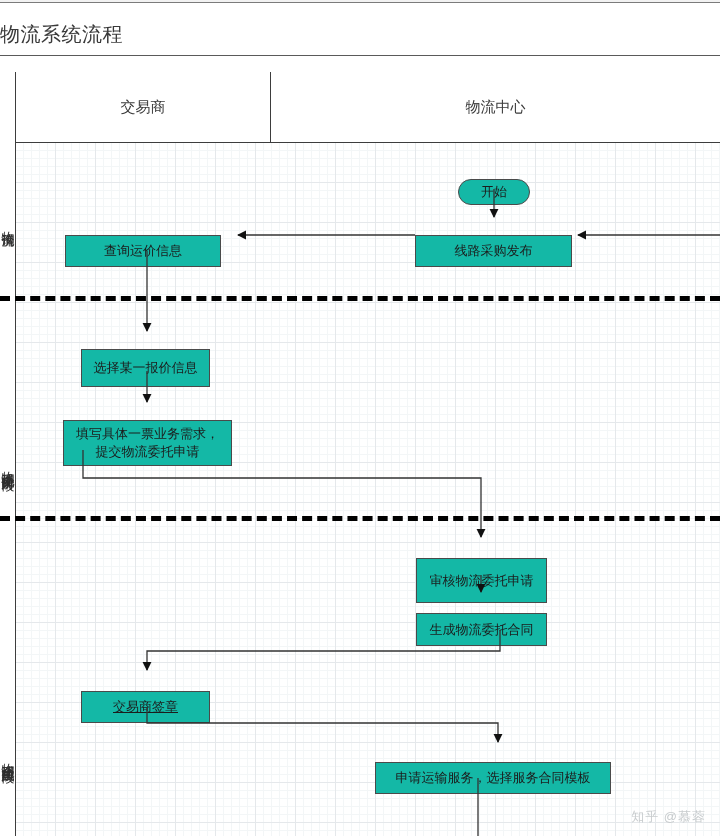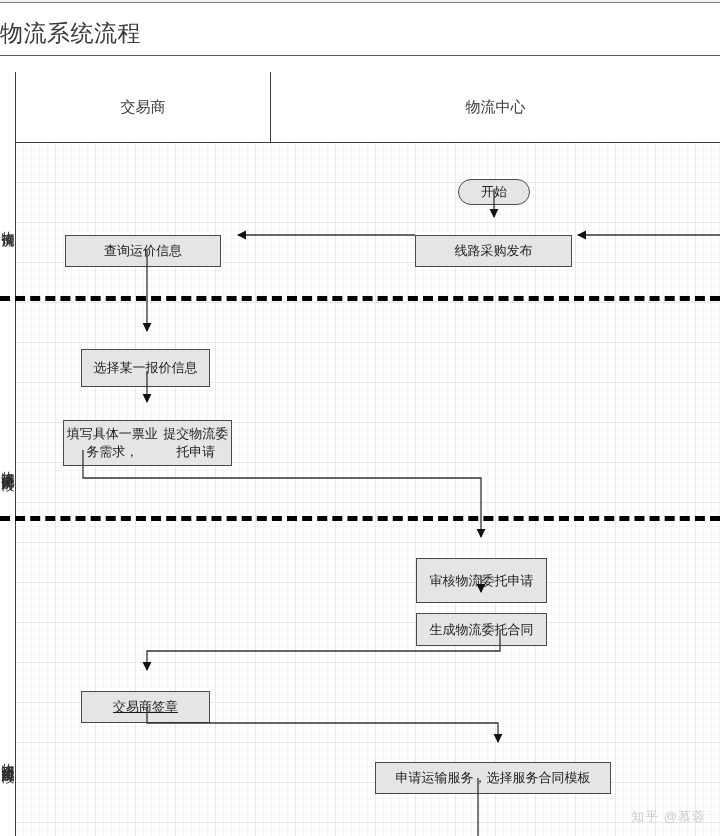--- a/index.html
+++ b/index.html
@@ -4,21 +4,21 @@
 <style>
   html,body{margin:0;padding:0;background:#ffffff;}
   body{
     width:720px;height:836px;position:relative;overflow:hidden;
     font-family:"Liberation Serif","DejaVu Serif",serif;
     color:#222;
   }
   #top-rule{position:absolute;left:0;top:0;width:720px;height:5px;
     background:linear-gradient(to bottom,#f2f2f2 0,#f2f2f2 2px,#7b7b7b 2px,#7b7b7b 3px,#ffffff 3px);}
   #title{position:absolute;left:0;top:18px;width:572px;height:32px;
-    font-size:23px;line-height:32px;color:#3a3a3a;letter-spacing:.5px;
+    font-size:20px;line-height:32px;color:#3a3a3a;letter-spacing:.5px;
     font-family:"Liberation Serif","DejaVu Serif",serif;}
   #title-rule{position:absolute;left:0;top:55px;width:720px;height:1px;background:#5a5a5a;}
 
   
   #frame{position:absolute;left:15px;top:72px;width:705px;height:780px;}
   #lane-left-border{left:0;top:0;width:1px;height:780px;background:#3d3d3d;position:absolute;}
   #lane-divider{left:255px;top:0;width:1px;height:780px;background:#3d3d3d;position:absolute;}
   #header-bottom{position:absolute;left:0;top:70px;width:705px;height:1px;background:#3d3d3d;}
 
   .col-head{position:absolute;top:0;height:70px;line-height:70px;text-align:center;
@@ -48,21 +48,21 @@
   #stage-2{top:285px;height:215px;}
   #stage-3{top:560px;height:250px;}
 
   
   .stage-sep{position:absolute;left:-15px;width:720px;height:0;
     border-top:5px dashed #000;}
   #sep-1{top:224px;}
   #sep-2{top:444px;}
 
   
-  .node{position:absolute;background:#e5e5e5;border:1px solid #4a4a4a;
+  .node{position:absolute;background:#14b8a6;border:1px solid #4a4a4a;
     display:flex;align-items:center;justify-content:center;text-align:center;
     font-size:13px;color:#1c1c1c;line-height:1.35;box-sizing:border-box;
     font-family:"Liberation Sans","DejaVu Sans",sans-serif;}
   .node.term{border-radius:999px;}
 
   
   #wires{position:absolute;left:0;top:0;width:720px;height:836px;pointer-events:none;}
 
   
   #watermark{position:absolute;right:14px;bottom:10px;font-size:13px;color:#c8ccce;
@@ -96,21 +96,21 @@
   <div class="stage-sep" id="sep-2"></div>
 
   <div class="node term" style="left:443px;top:107px;width:72px;height:26px;">开始</div>
 
   <div class="node" style="left:400px;top:163px;width:157px;height:32px;">线路采购发布</div>
 
   <div class="node" style="left:66px;top:277px;width:129px;height:38px;">选择某一报价信息</div>
 
   <div class="node" style="left:50px;top:163px;width:156px;height:32px;">查询运价信息</div>
 
-  <div class="node" style="left:48px;top:348px;width:169px;height:46px;flex-direction:row;">
+  <div class="node" style="left:48px;top:348px;width:169px;height:46px;flex-direction:column;">
     <span>填写具体一票业务需求，</span>
     <span>提交物流委托申请</span>
   </div>
 
   <div class="node" style="left:401px;top:486px;width:131px;height:45px;">审核物流委托申请</div>
 
   <div class="node" style="left:401px;top:541px;width:131px;height:33px;">生成物流委托合同</div>
 
   <div class="node" style="left:66px;top:619px;width:129px;height:32px;text-decoration:underline;">交易商签章</div>
 

